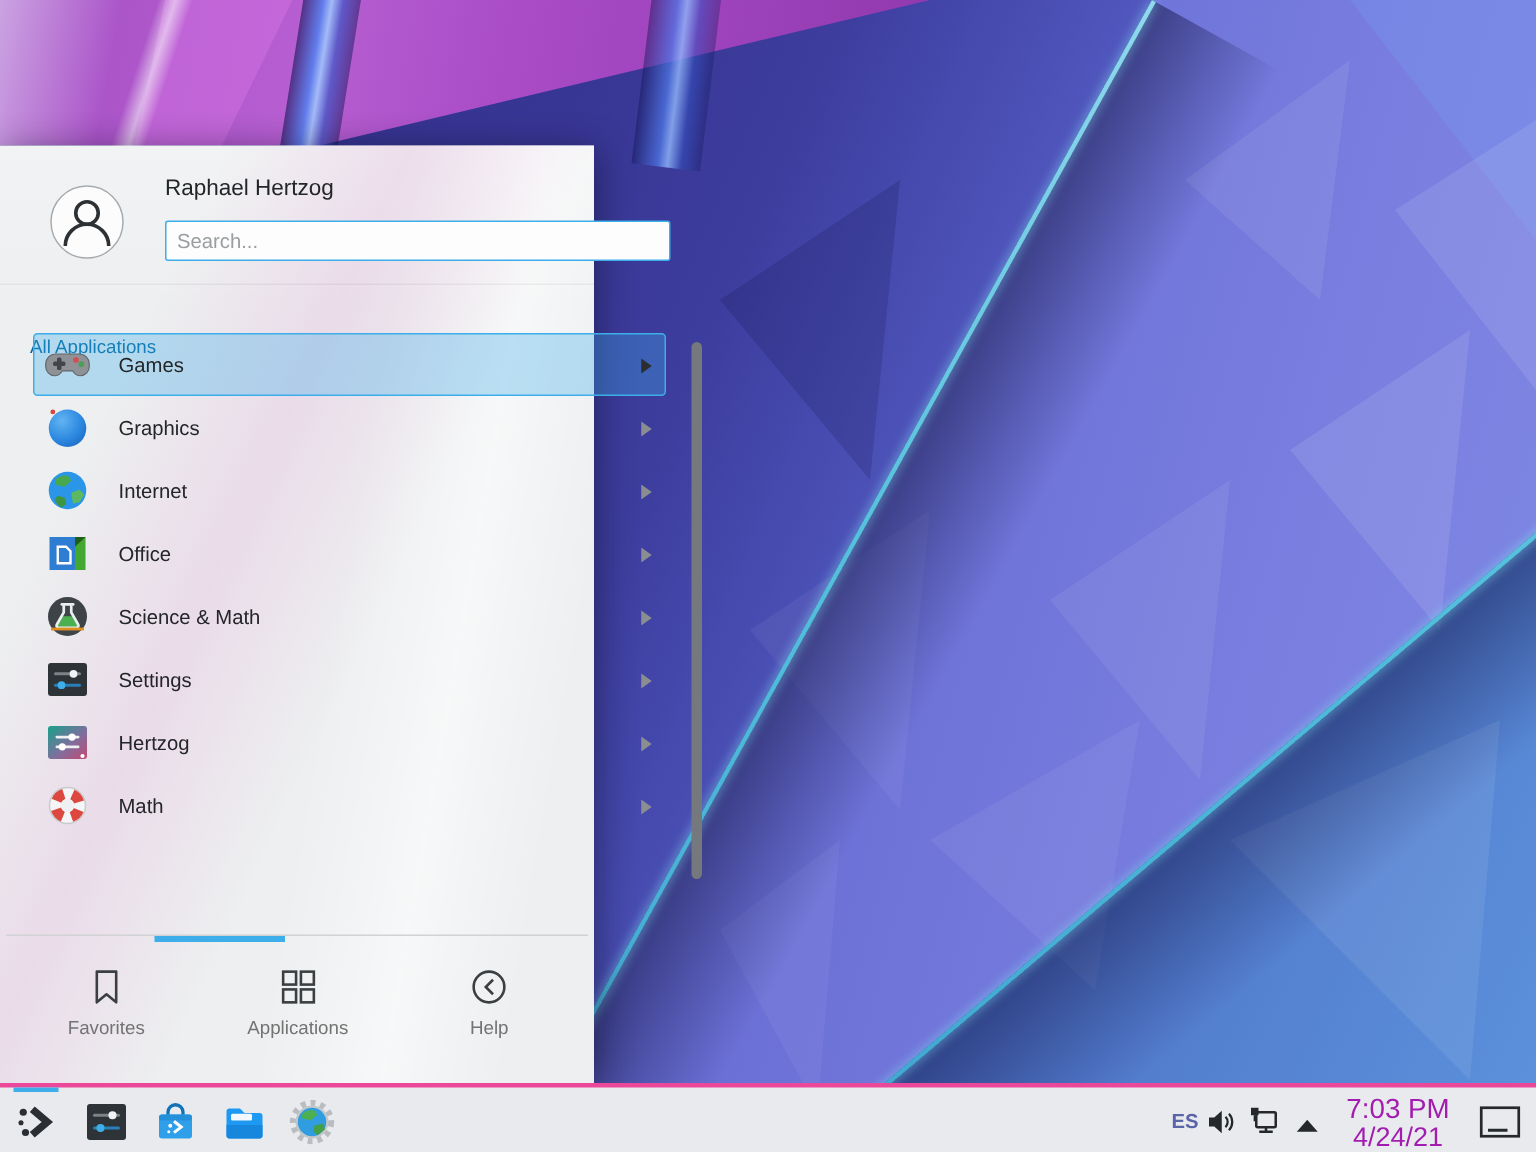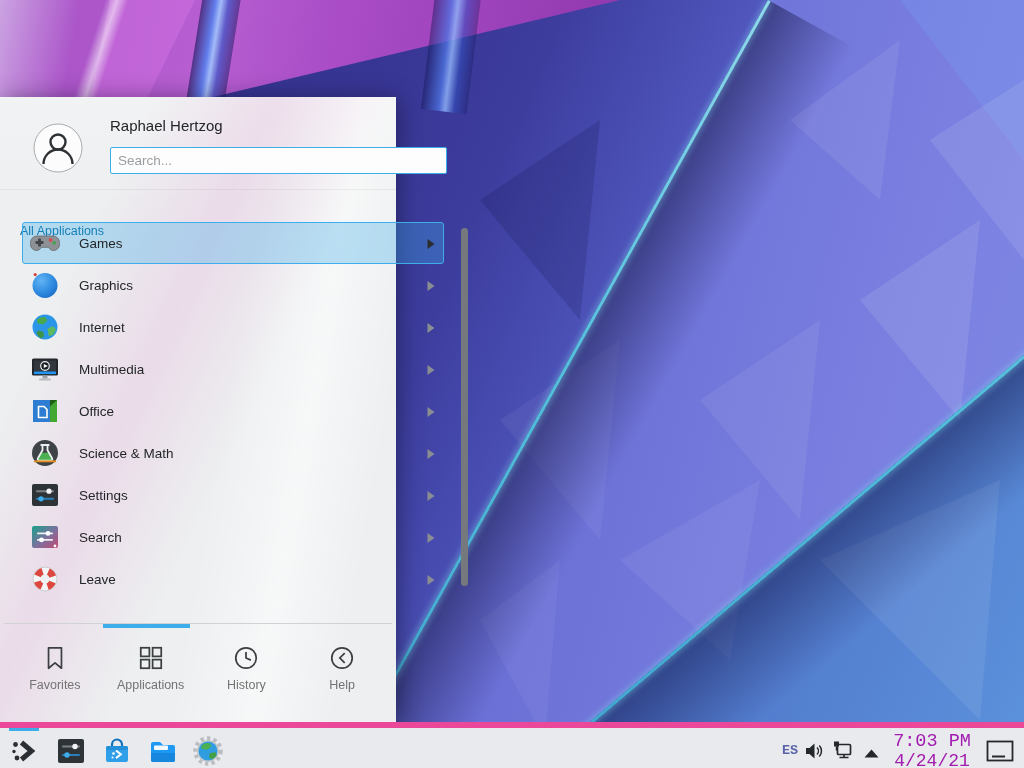--- a/index.html
+++ b/index.html
@@ -76,21 +76,21 @@
   .tab-indicator { position:absolute; left:103px; top:527px; width:87px; height:4px; background:#3daee9; }
 
   .tabbar { position:absolute; left:7px; right:6px; top:531px; height:94px; display:flex; }
   .tab { flex:1; display:flex; flex-direction:column; align-items:center; }
   .tab-icon { margin-top:16px; width:28px; height:28px; }
   .tab-icon svg { width:28px; height:28px; display:block; }
   .tab-label { margin-top:6px; font-size:12.5px; color:#737373; }
 
   
   .taskbar { position:absolute; left:0; bottom:0; width:1024px; height:46px; background:#e9eaee;
-    border-top:6px solid #ec4899; z-index:20;font-family:Liberation Mono, monospace; }
+    border-top:3px solid #ec4899; z-index:20; }
   .tb-icon { position:absolute; top:7px; width:32px; height:32px; }
   .tb-icon svg { width:32px; height:32px; display:block; }
   .tb-active-line { position:absolute; left:9px; top:0; width:30px; height:3px; background:#3daee9; }
   .kb-layout { position:absolute; left:776px; top:0; width:28px; height:46px; line-height:46px;
     text-align:center; font-size:13.5px; font-weight:bold; color:#5a64a8; }
   .tray-icon { position:absolute; }
   .clock { position:absolute; left:888px; top:2px; width:88px; text-align:center; color:#a21caf; }
   .clock .time { font-size:18.5px; line-height:23px; }
   .clock .date { font-size:18px; line-height:17px; }
   .show-desktop { position:absolute; left:986px; top:12px; width:28px; height:22px; }
@@ -190,39 +190,20 @@
           </svg>
         </span>
         <span class="mi-label">Internet</span>
         <span class="mi-arrow">
           <svg width="8" height="10" viewBox="0 0 8 10">
               <path d="M0.5 0 L7.5 5 L0.5 10 Z" fill="#8a8e92"></path>
             </svg>
         </span>
       </div>
 
-      <div class="menu-item">
-        <span class="mi-icon">
-          <svg viewBox="0 0 32 32">
-            <rect x="3" y="5.5" width="26" height="17" rx="1.5" fill="#23272b"></rect>
-            <rect x="5" y="7.5" width="22" height="11" fill="#32373d"></rect>
-            <rect x="5" y="18.5" width="22" height="2.6" fill="#2196f3"></rect>
-            <circle cx="16" cy="13" r="4.3" fill="#1b1e21" stroke="#e8eaec" stroke-width="1.2"></circle>
-            <path d="M14.8 11 l4 2 -4 2 z" fill="#ffffff"></path>
-            <rect x="13.5" y="22.5" width="5" height="3" fill="#9aa0a5"></rect>
-            <rect x="10" y="25.5" width="12" height="2" rx="1" fill="#b6bbc0"></rect>
-          </svg>
-        </span>
-        <span class="mi-label">Multimedia</span>
-        <span class="mi-arrow">
-          <svg width="8" height="10" viewBox="0 0 8 10">
-              <path d="M0.5 0 L7.5 5 L0.5 10 Z" fill="#8a8e92"></path>
-            </svg>
-        </span>
-      </div>
 
       <div class="menu-item">
         <span class="mi-icon">
           <svg viewBox="0 0 32 32">
             <rect x="4" y="5" width="17" height="22" fill="#2d7dd2"></rect>
             <rect x="21" y="5" width="7" height="22" fill="#43a832"></rect>
             <path d="M21 5 h7 l-7 6.5 z" fill="#1f5f15"></path>
             <path d="M9.5 11.5 h5.5 l3 3 v8 h-8.5 z" fill="none" stroke="#ffffff" stroke-width="1.6"></path>
           </svg>
         </span>
@@ -281,38 +262,38 @@
             </linearGradient>
               </defs>
             <rect x="3" y="5" width="26" height="22" rx="2" fill="url(#gsys)"></rect>
             <rect x="8" y="11.5" width="16" height="1.8" rx="0.9" fill="#eef0f1"></rect>
             <circle cx="19" cy="12.4" r="2.4" fill="#ffffff"></circle>
             <rect x="8" y="18" width="16" height="1.8" rx="0.9" fill="#eef0f1"></rect>
             <circle cx="12.5" cy="18.9" r="2.4" fill="#ffffff"></circle>
             <circle cx="26" cy="25" r="1.4" fill="#ffffff"></circle>
           </svg>
         </span>
-        <span class="mi-label">Search</span>
+        <span class="mi-label">Hertzog</span>
         <span class="mi-arrow">
           <svg width="8" height="10" viewBox="0 0 8 10">
               <path d="M0.5 0 L7.5 5 L0.5 10 Z" fill="#8a8e92"></path>
             </svg>
         </span>
       </div>
 
 
       <div class="menu-item">
         <span class="mi-icon">
           <svg viewBox="0 0 32 32">
             <circle cx="16" cy="16" r="12" fill="#f4f5f6" stroke="#c9cbcd" stroke-width="1"></circle>
             <circle cx="16" cy="16" r="8" fill="none" stroke="#dc4840" stroke-width="7" stroke-dasharray="6.8 5.77" transform="rotate(22 16 16)"></circle>
             <circle cx="16" cy="16" r="4.5" fill="#eef0f1"></circle>
           </svg>
         </span>
-        <span class="mi-label">Leave</span>
+        <span class="mi-label">Math</span>
         <span class="mi-arrow">
           <svg width="8" height="10" viewBox="0 0 8 10">
               <path d="M0.5 0 L7.5 5 L0.5 10 Z" fill="#8a8e92"></path>
             </svg>
         </span>
       </div>
 
     </div>
 
     <div class="scrollbar"></div>
@@ -331,29 +312,20 @@
       <div class="tab">
         <span class="tab-icon">
           <svg viewBox="0 0 26 26">
             <rect x="3.5" y="3.5" width="8" height="8" fill="none" stroke="#3b3f42" stroke-width="1.6"></rect>
             <rect x="14.5" y="3.5" width="8" height="8" fill="none" stroke="#3b3f42" stroke-width="1.6"></rect>
             <rect x="3.5" y="14.5" width="8" height="8" fill="none" stroke="#3b3f42" stroke-width="1.6"></rect>
             <rect x="14.5" y="14.5" width="8" height="8" fill="none" stroke="#3b3f42" stroke-width="1.6"></rect>
           </svg>
         </span>
         <span class="tab-label">Applications</span>
-      </div>
-      <div class="tab">
-        <span class="tab-icon">
-          <svg viewBox="0 0 26 26">
-            <circle cx="13" cy="13" r="9.5" fill="none" stroke="#3b3f42" stroke-width="1.6"></circle>
-            <path d="M13 7.5 v5.5 l4.5 2" fill="none" stroke="#3b3f42" stroke-width="1.6"></path>
-          </svg>
-        </span>
-        <span class="tab-label">History</span>
       </div>
       <div class="tab">
         <span class="tab-icon">
           <svg viewBox="0 0 26 26">
             <circle cx="13" cy="13" r="9.5" fill="none" stroke="#3b3f42" stroke-width="1.6"></circle>
             <path d="M15.5 8.5 L11 13 l4.5 4.5" fill="none" stroke="#3b3f42" stroke-width="1.6"></path>
           </svg>
         </span>
         <span class="tab-label">Help</span>
       </div>

